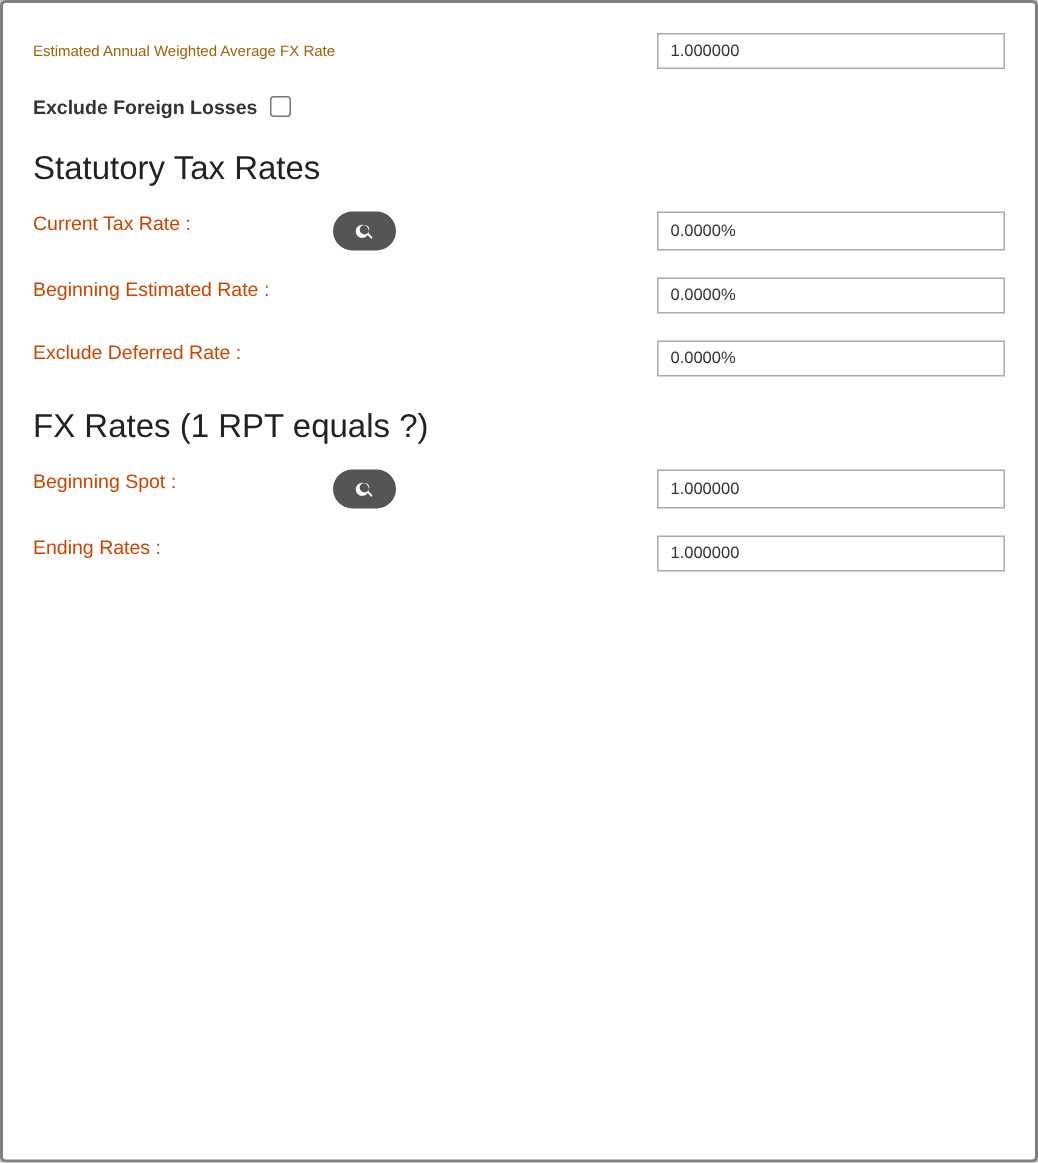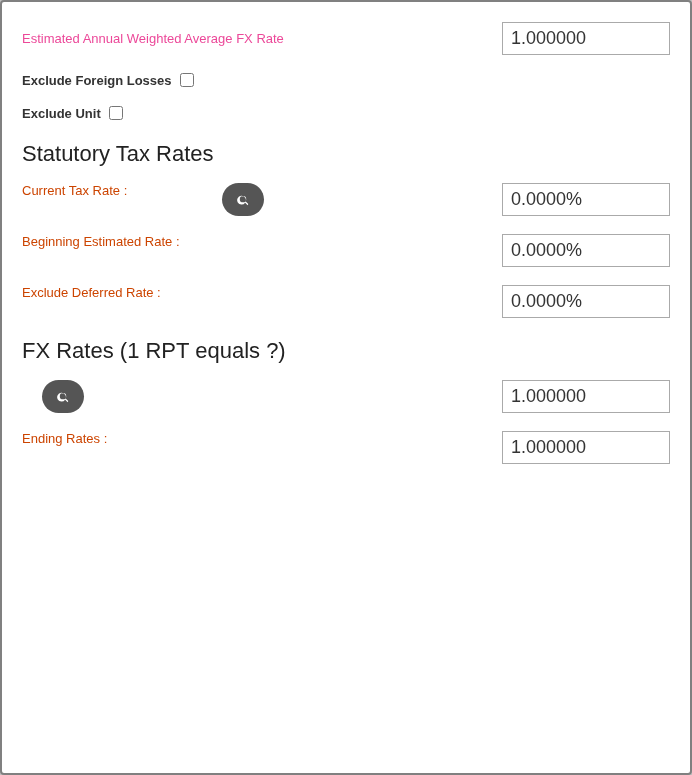--- a/index.html
+++ b/index.html
@@ -27,33 +27,33 @@
       padding: 20px 20px;
     }
 
     .form-row {
       display: flex;
       align-items: center;
       margin-bottom: 18px;
     }
 
     .form-label {
-      color: #ec4899;
-      font-size: 13px;
+      color: #a16207;
+      font-size: 10px;
       flex: 0 0 auto;
       min-width: 200px;
       text-align: right;
     }
 
     .form-input {
       margin-left: auto;
-      width: 168px;
+      width: 232px;
       border: 1px solid #aaaaaa;
       padding: 5px 8px;
-      font-size: 18px;
+      font-size: 11px;
       color: #333;
       outline: none;
     }
 
     .section-title {
       font-size: 22px;
       font-weight: normal;
       color: #222;
       margin-bottom: 16px;
       margin-top: 10px;
@@ -119,24 +119,20 @@
   <div class="form-row">
     <span class="form-label">Estimated Annual Weighted Average FX Rate</span>
     <input class="form-input" type="text" value="1.000000" style="">
   </div>
 
   <div class="checkbox-row">
     <span class="checkbox-label">Exclude Foreign Losses</span>
     <input type="checkbox" class="checkbox-input" style="">
   </div>
 
-  <div class="checkbox-row">
-    <span class="checkbox-label">Exclude Unit</span>
-    <input type="checkbox" class="checkbox-input" style="">
-  </div>
 
   <div class="section-gap"></div>
 
   <div class="section-title">Statutory Tax Rates</div>
 
   <div class="row-with-search">
     <span class="row-label">Current Tax Rate :</span>
     <button class="search-button" title="Search">
       <svg viewBox="0 0 24 24">
         <path d="M21 19l-4.35-4.35A7.5 7.5 0 1 0 15.65 16.65L20 21l1-2zm-9-3a5.5 5.5 0 1 1 0-11 5.5 5.5 0 0 1 0 11z"></path>
@@ -155,20 +151,21 @@
     <span class="row-label">Exclude Deferred Rate :</span>
     <div style="flex:1"></div>
     <input class="form-input" type="text" value="0.0000%" style="">
   </div>
 
   <div class="section-gap"></div>
 
   <div class="section-title">FX Rates (1 RPT equals ?)</div>
 
   <div class="row-with-search">
+    <span class="row-label">Beginning Spot :</span>
     <button class="search-button" title="Search">
       <svg viewBox="0 0 24 24">
         <path d="M21 19l-4.35-4.35A7.5 7.5 0 1 0 15.65 16.65L20 21l1-2zm-9-3a5.5 5.5 0 1 1 0-11 5.5 5.5 0 0 1 0 11z"></path>
       </svg>
     </button>
     <input class="form-input" type="text" value="1.000000" style="">
   </div>
 
   <div class="row-with-search">
     <span class="row-label">Ending Rates :</span>

